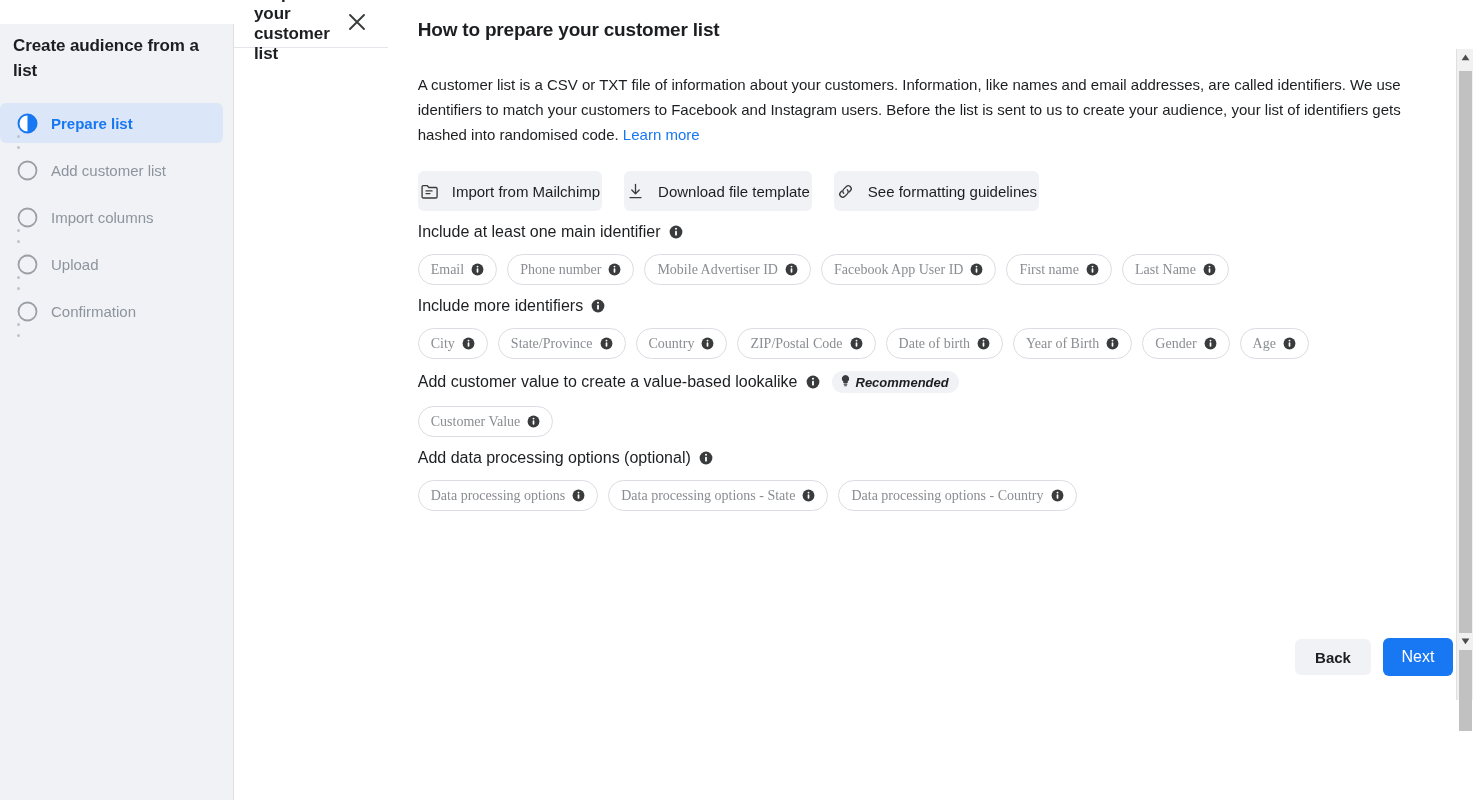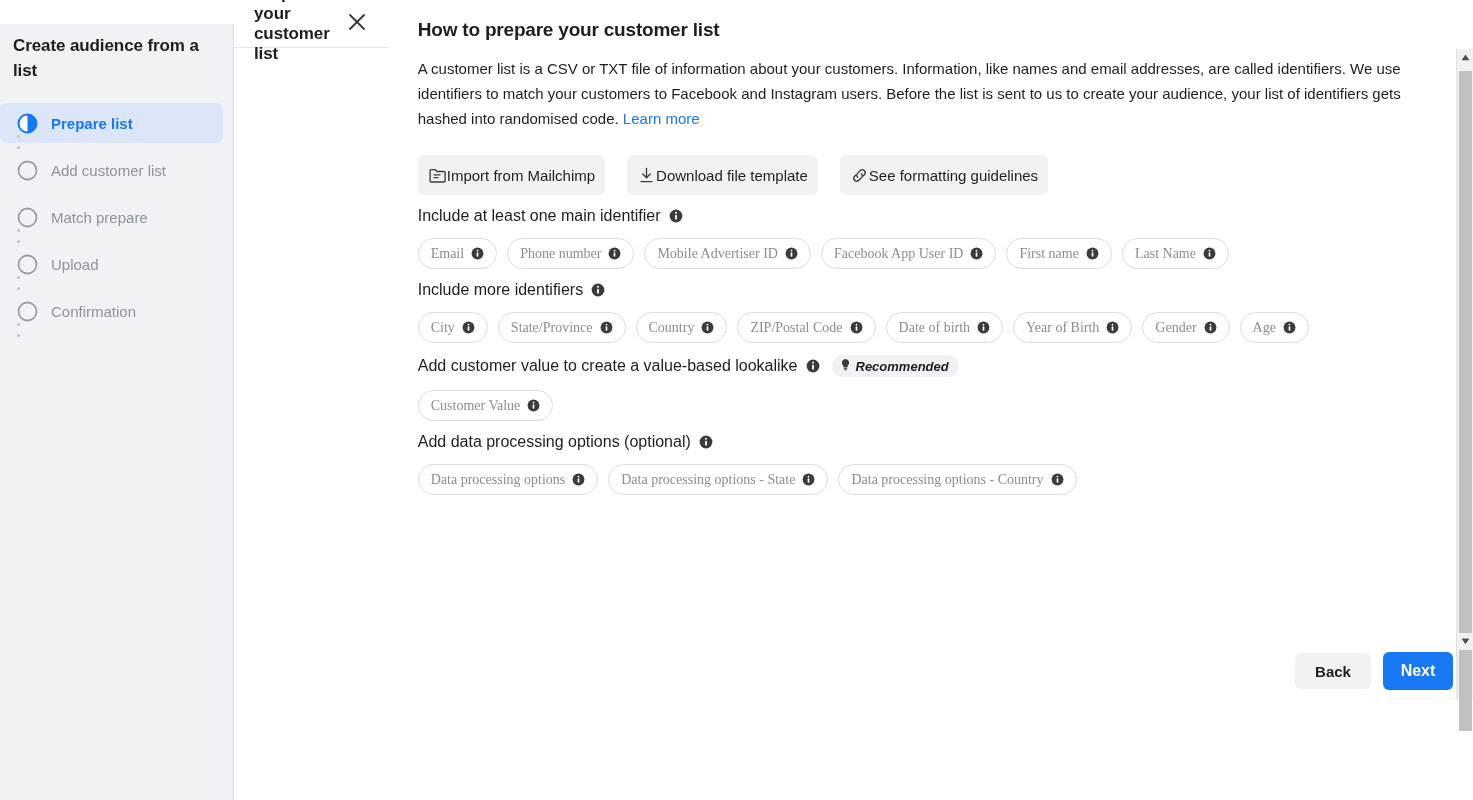--- a/index.html
+++ b/index.html
@@ -149,21 +149,21 @@
     font-weight: bold;
     color: #1c1e21;
     padding-top: 19px;
     letter-spacing: -0.2px;
   }
 
   .intro {
     font-size: 15px;
     line-height: 25px;
     color: #1c1e21;
-    margin-top: 15px;
+    margin-top: 31px;
     max-width: 1020px;
   }
 
   .link {
     color: #1877f2;
     text-decoration: none;
     cursor: pointer;
   }
 
   .action-row {
@@ -172,22 +172,22 @@
     margin-top: 24px;
   }
 
   .action-btn {
     height: 40px;
     background: #f0f2f5;
     border: none;
     border-radius: 6px;
     display: inline-flex;
     align-items: center;
-    gap: 0;
-    padding: 0 10px;
+    gap: 13px;
+    padding: 0 2px;
     font-size: 15px;
     color: #1c1e21;
     font-family: "Liberation Sans", sans-serif;
     cursor: pointer;
     white-space: nowrap;
   }
 
   .action-btn .ico { display: flex; align-items: center; }
 
   .group { margin-top: 12px; }
@@ -245,21 +245,21 @@
     white-space: nowrap;
     cursor: default;
   }
 
   .chip .info-dot { cursor: pointer; }
 
   
   .footer {
     position: absolute;
     right: 20px;
-    bottom: 10px;
+    bottom: 24px;
     display: flex;
     align-items: center;
     gap: 12px;
     z-index: 5;
   }
 
   .btn-secondary {
     height: 36px;
     min-width: 76px;
     background: #f0f2f5;
@@ -273,21 +273,21 @@
     padding: 0 16px;
   }
 
   .btn-primary {
     height: 38px;
     min-width: 70px;
     background: #1877f2;
     border: none;
     border-radius: 6px;
     font-size: 16px;
-    font-weight: bold;
+    font-weight: normal;
     color: #ffffff;
     font-family: "Liberation Sans", sans-serif;
     cursor: pointer;
     padding: 0 16px;
   }
 
   
   .scrollbar {
     position: absolute;
     right: 0;
@@ -366,21 +366,21 @@
         </span>
         <span class="step-label">Add customer list</span>
       </div>
 
       <div class="step">
         <span class="step-icon">
           <svg width="21" height="21" viewBox="0 0 21 21">
             <circle cx="10.5" cy="10.5" r="9" fill="none" stroke="#9aa0a6" stroke-width="1.8"></circle>
           </svg>
         </span>
-        <span class="step-label">Match prepare</span>
+        <span class="step-label">Import columns</span>
       </div>
 
       <div class="step">
         <span class="step-icon">
           <svg width="21" height="21" viewBox="0 0 21 21">
             <circle cx="10.5" cy="10.5" r="9" fill="none" stroke="#9aa0a6" stroke-width="1.8"></circle>
           </svg>
         </span>
         <span class="step-label">Upload</span>
       </div>

